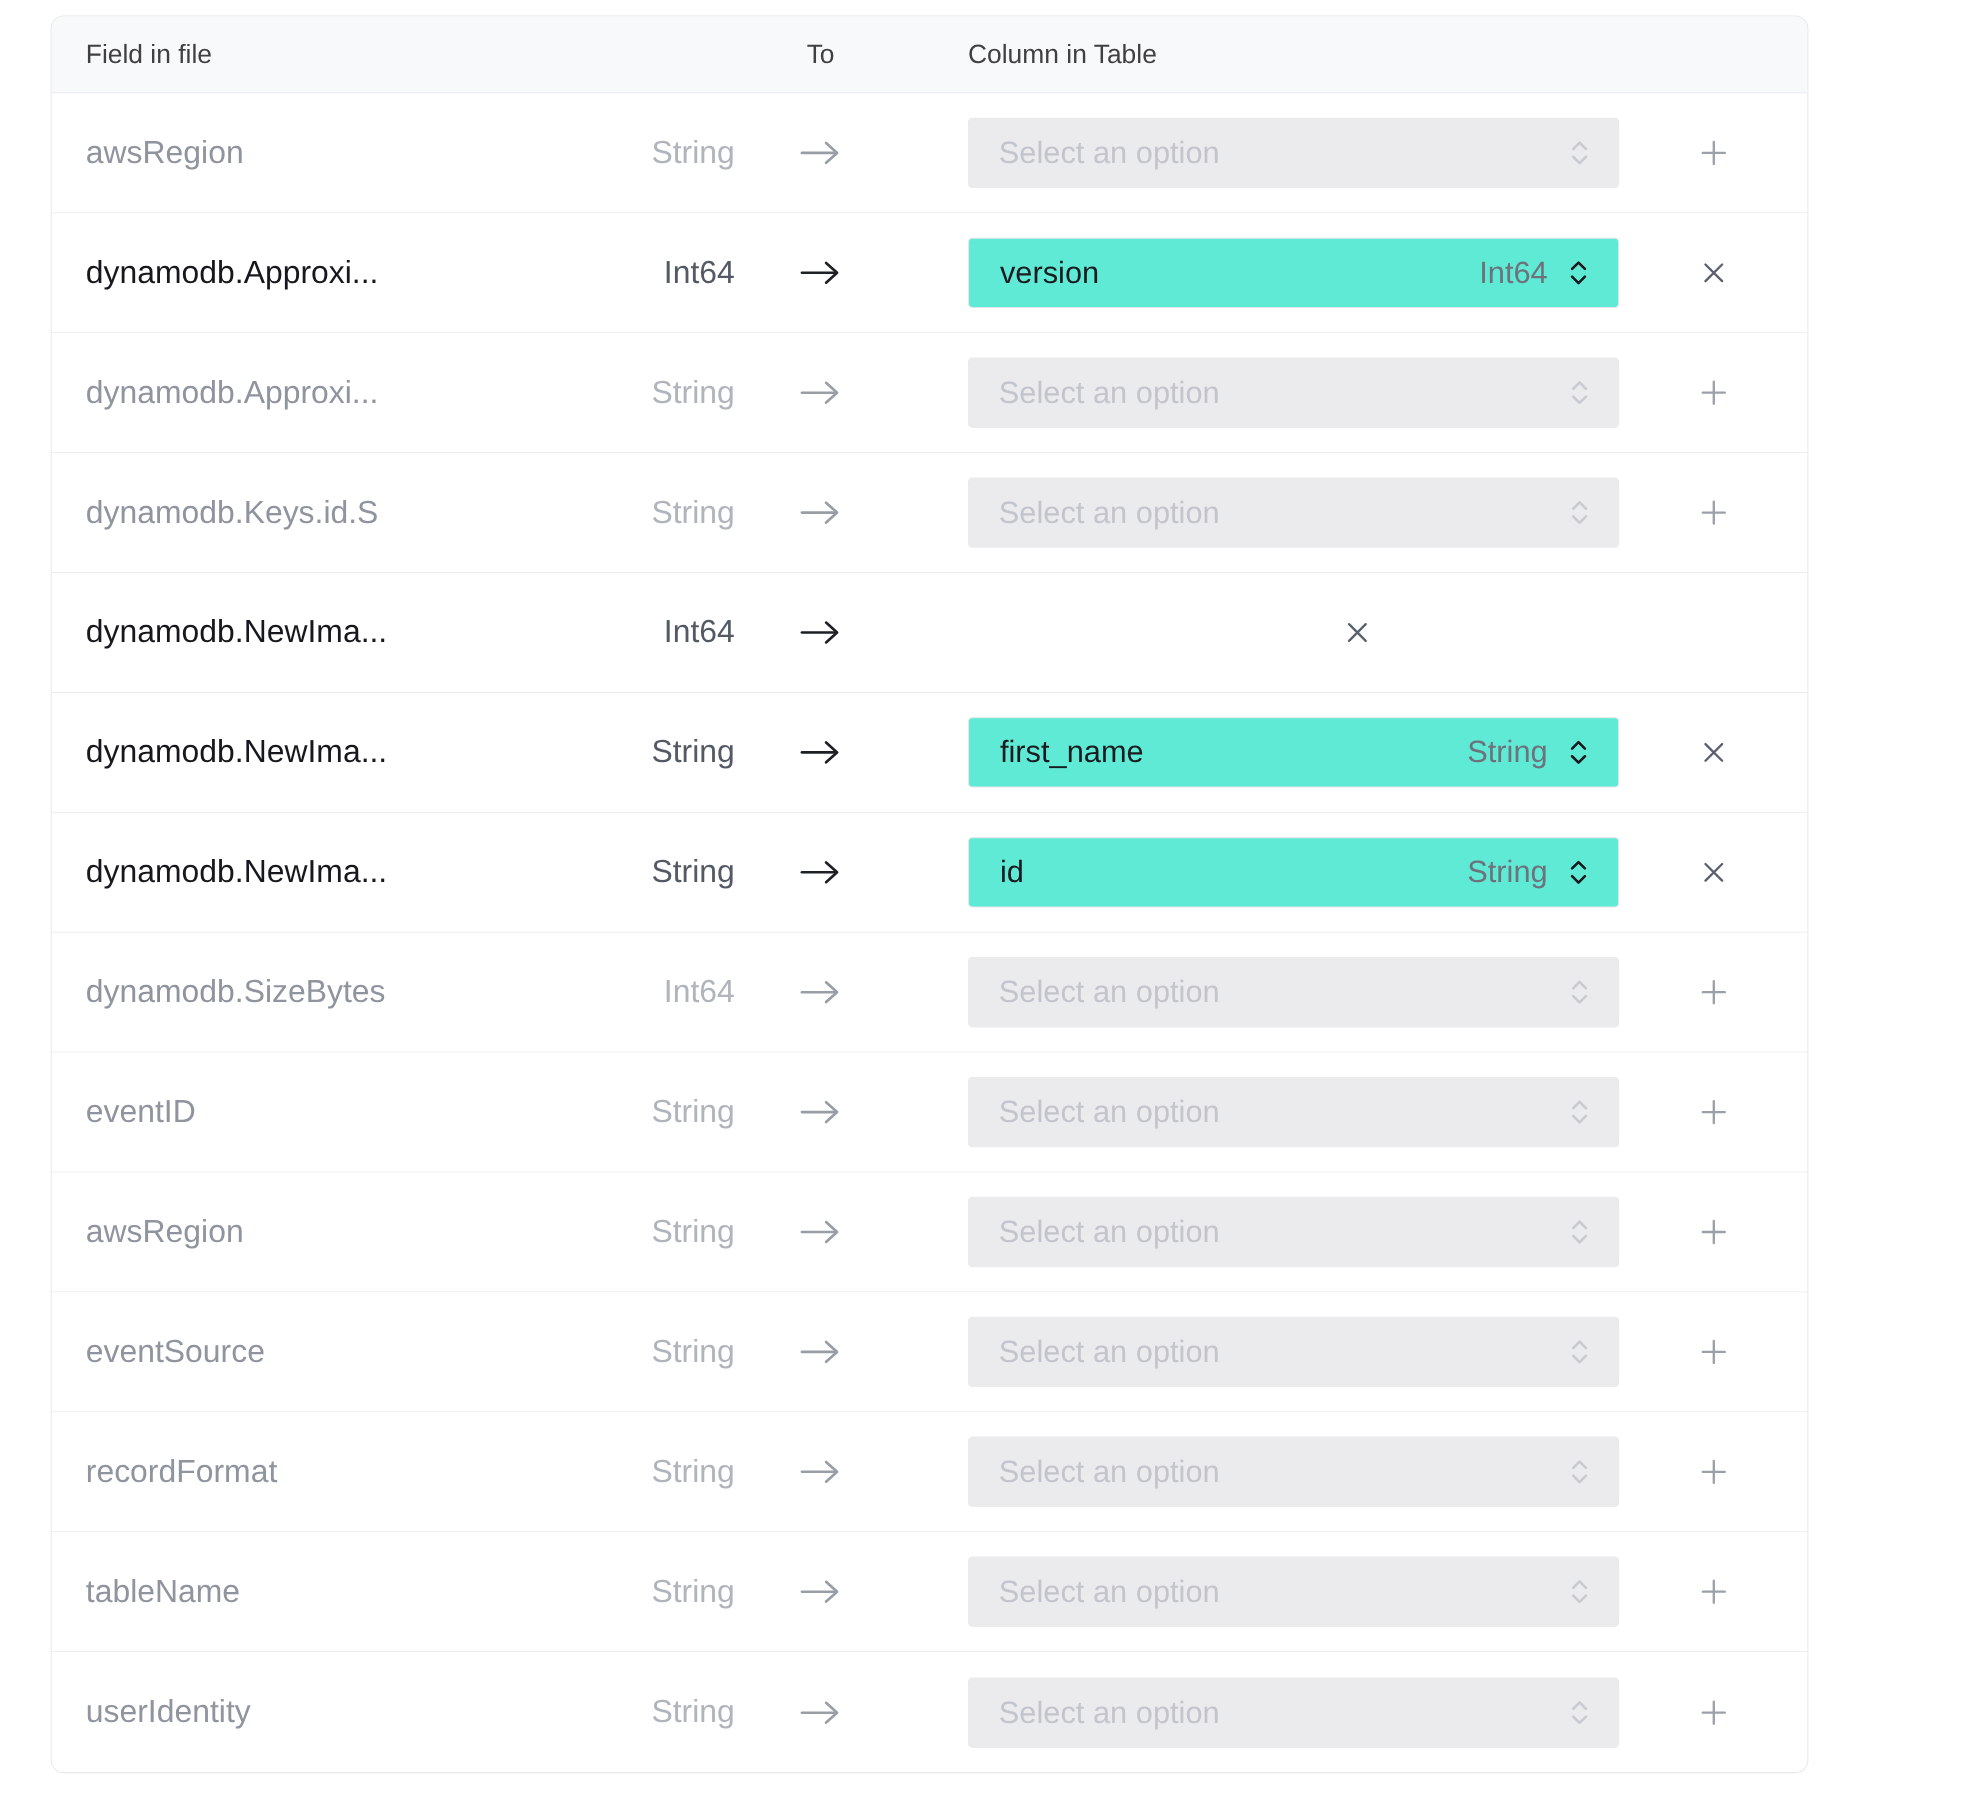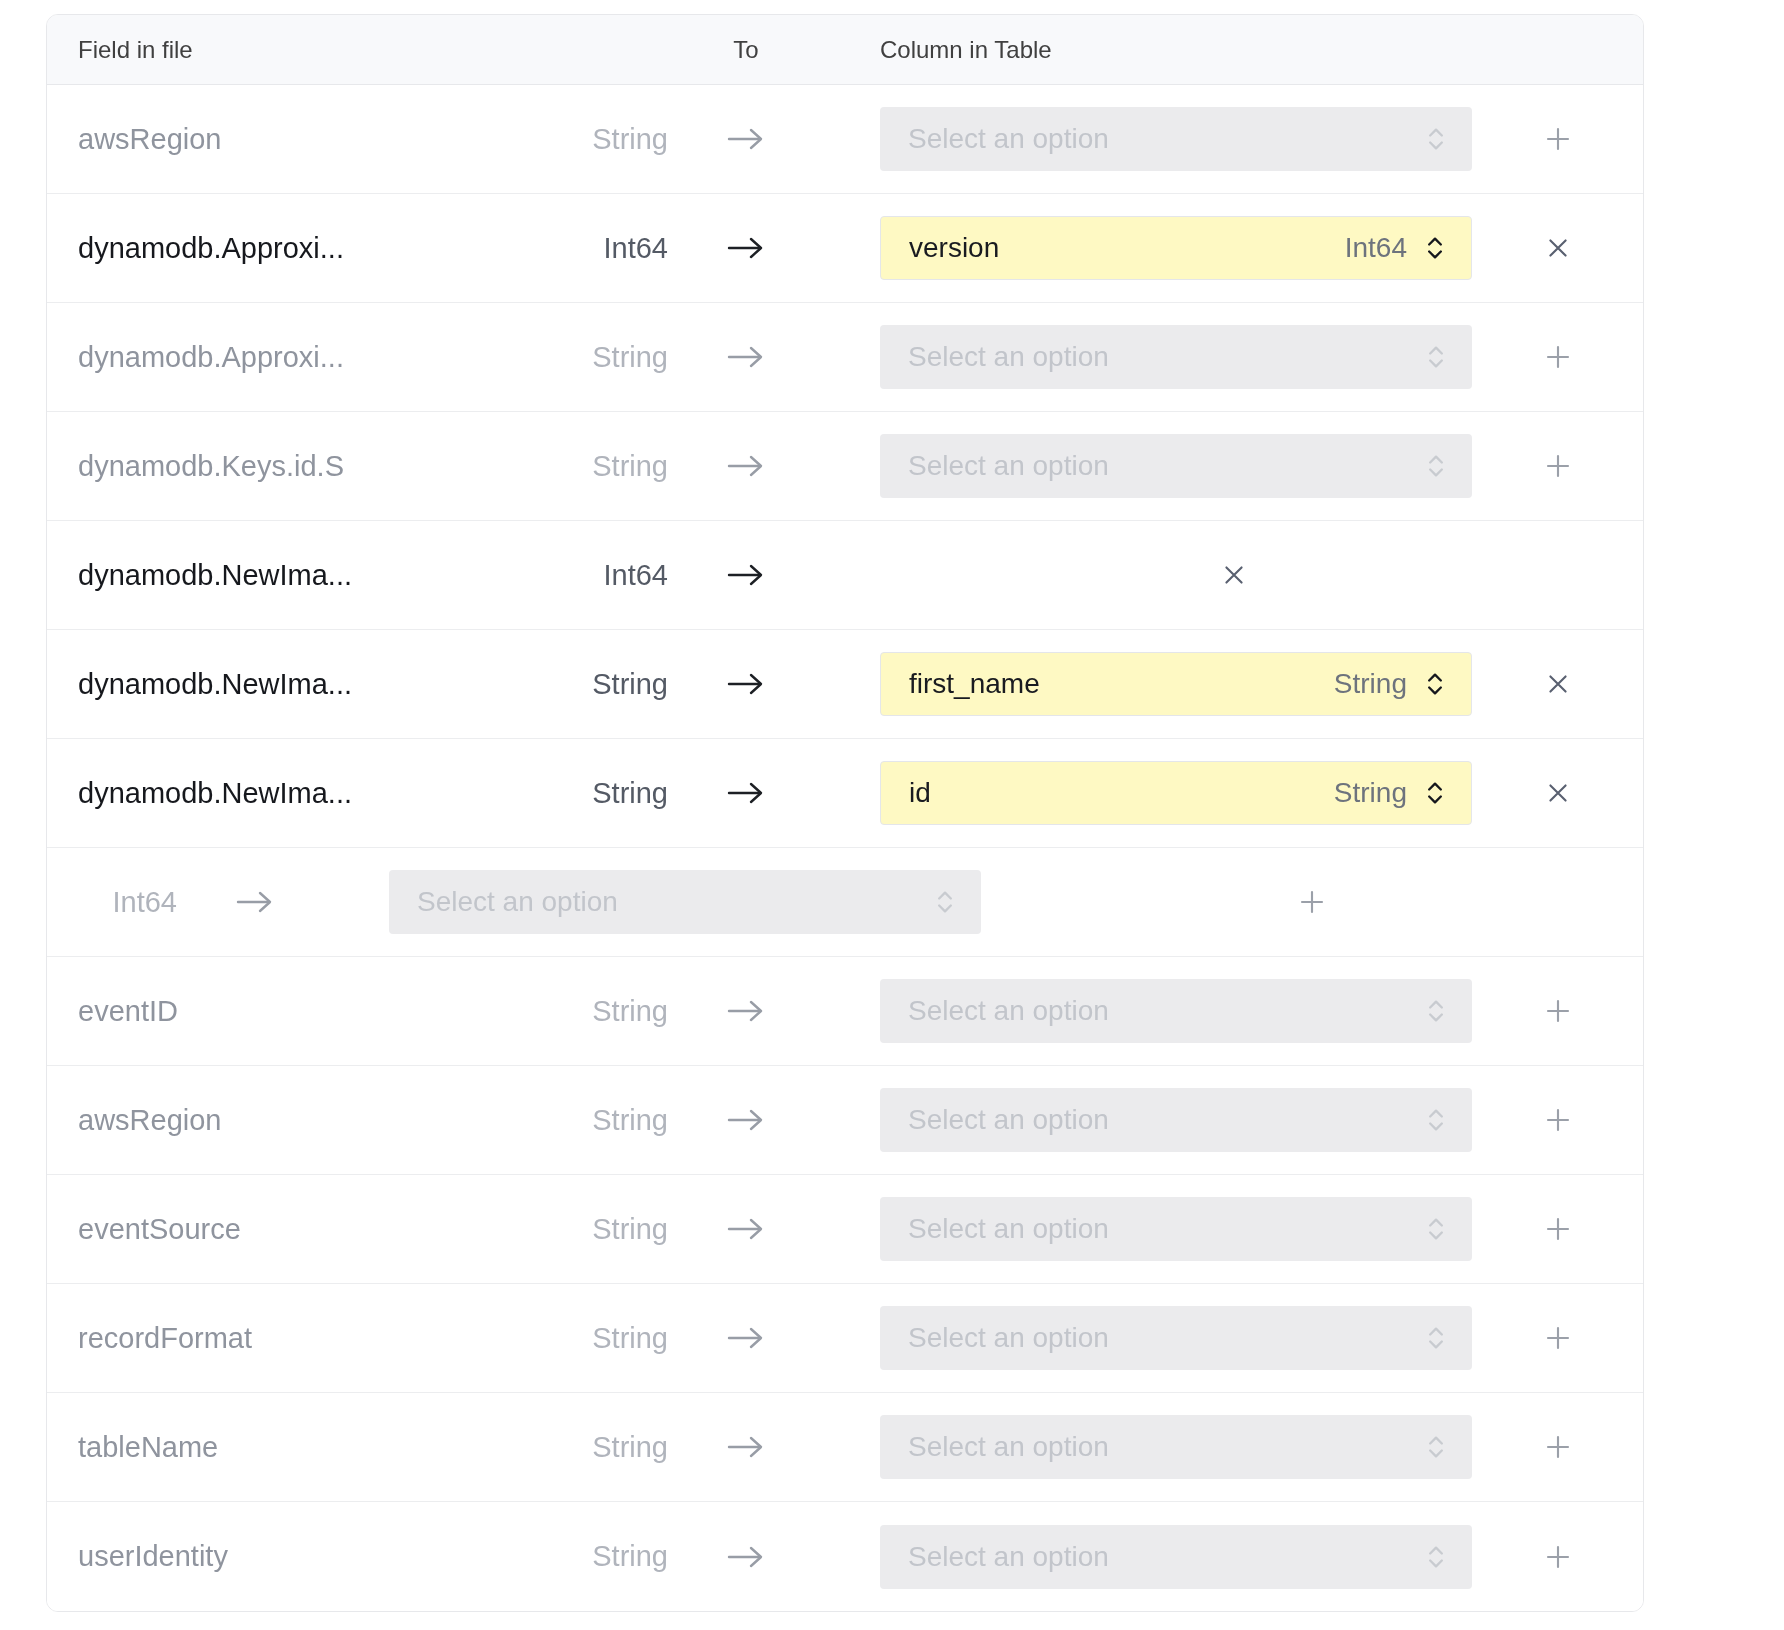--- a/index.html
+++ b/index.html
@@ -45,21 +45,21 @@
   .row.mapped .arrow-svg{stroke:#1d2025;}
   
   .select{
     width:592px;height:64px;box-sizing:border-box;border-radius:4px;
     display:flex;align-items:center;justify-content:space-between;
     padding:0 22px 0 28px;font-size:28px;
   }
   .select.disabled{background:#ebebed;cursor:default;}
   .select.disabled .sel-value{color:#c2c5cb;}
   .select.disabled .chev{stroke:#c8cbd0;}
-  .select.filled{background:#fef9c3;border:1px solid #e4e6ea;cursor:pointer;}
+  .select.filled{background:#5eead4;border:1px solid #e4e6ea;cursor:pointer;}
   .select.filled .sel-value{color:#191b20;}
   .select.filled .chev{stroke:#16181d;}
   .select.error{background:#ffffff;border:2px solid #c00c11;}
   .select.error .chev{stroke:#c00c11;}
   .sel-right{display:flex;align-items:center;}
   .sel-type{color:#6d737d;margin-right:14px;white-space:nowrap;}
   .chev{fill:none;stroke-width:2;stroke-linecap:round;stroke-linejoin:round;}
   .arrow-svg{fill:none;stroke-width:2.4;stroke-linecap:round;stroke-linejoin:round;}
   
   .action-btn{
@@ -280,20 +280,21 @@
       <button class="action-btn">
 
         <svg class="icon-x" width="28" height="28" viewBox="0 0 24 24">
           <path d="M5.5 5.5 L18.5 18.5 M18.5 5.5 L5.5 18.5"></path>
         </svg>
       </button>
     </div>
   </div>
 
   <div class="row unmapped">
+    <div class="c-field">dynamodb.SizeBytes</div>
     <div class="c-type">Int64</div>
     <div class="c-arrow">
       <svg class="arrow-svg" width="42" height="28" viewBox="0 0 42 28">
         <path d="M4 14 H35"></path>
         <path d="M26 5 L36 14 L26 23"></path>
       </svg>
     </div>
     <div class="c-select">
       <div class="select disabled">
         <span class="sel-value">Select an option</span>

